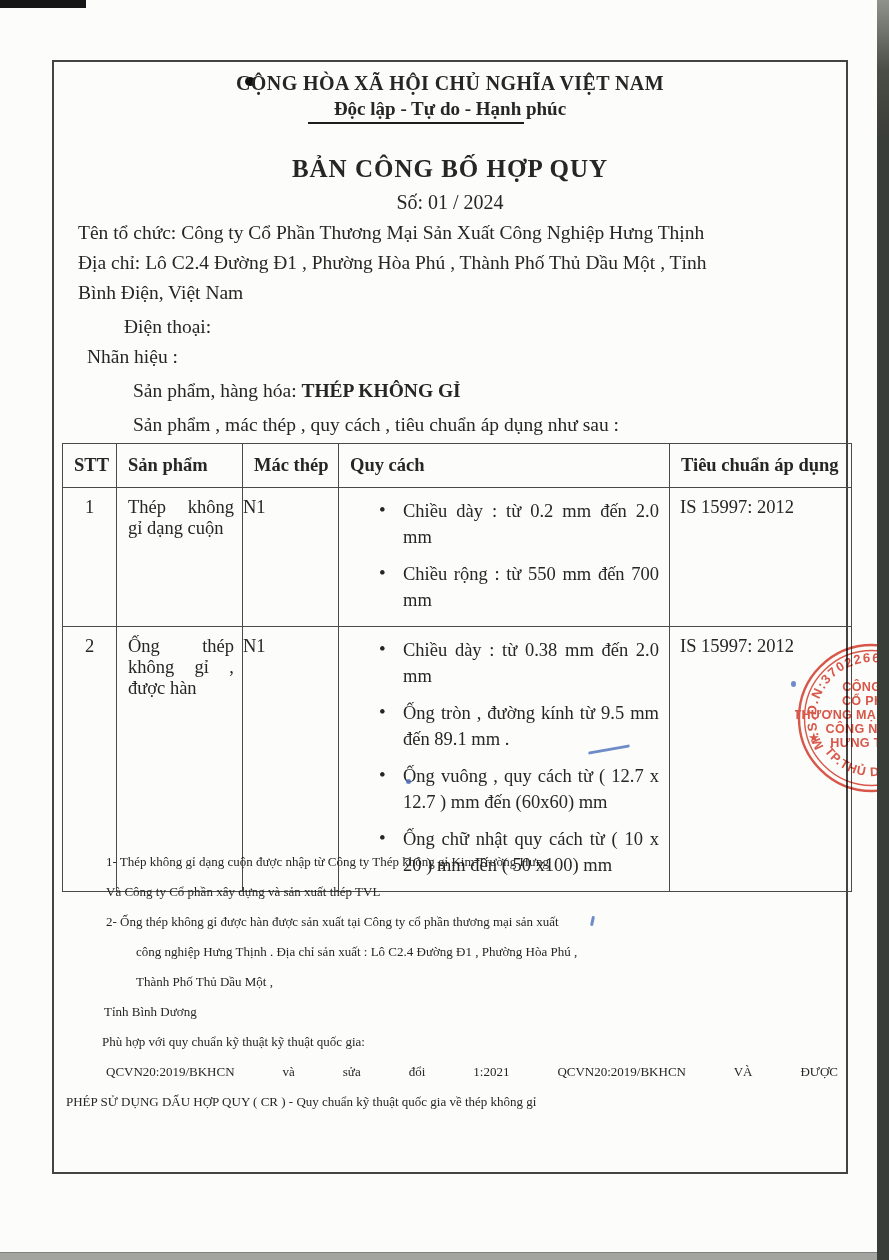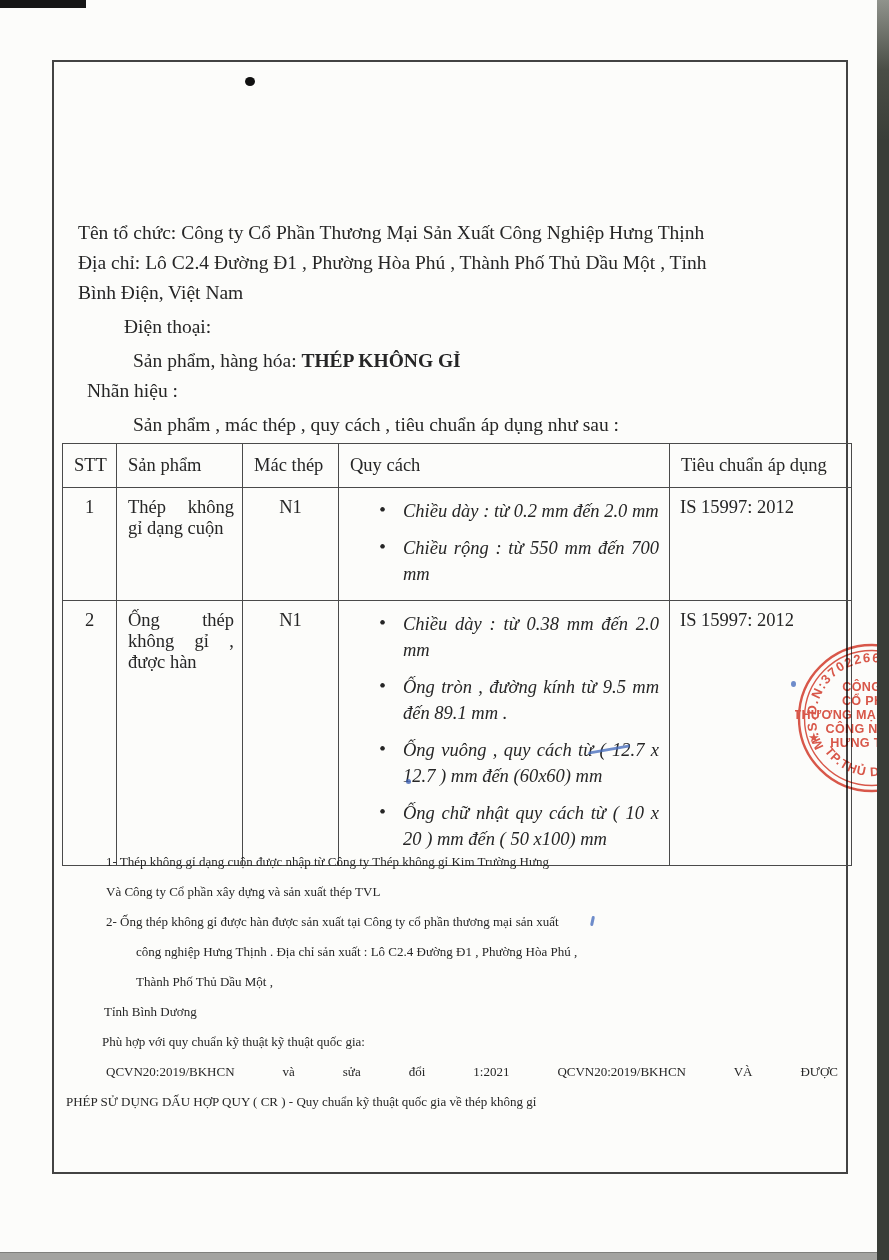--- a/index.html
+++ b/index.html
@@ -38,28 +38,28 @@
   
   .info { position:absolute; left:26px; top:158px; width:762px; font-size:19.5px; line-height:30px; }
   .info .ln { white-space:nowrap; }
   .info .gap { margin-top:4px;margin-left:46px; }
   .info .ind { padding-left:9px; }
   .bold { font-weight:bold; }
   
   table.spec { position:absolute; left:10px; top:383px; width:780px; border-collapse:collapse;
                font-size:18.5px; table-layout:fixed; }
   table.spec th, table.spec td { border:1.6px solid #4a4a4a; vertical-align:top; }
-  table.spec th { font-weight:normal; text-align:left; height:44px; vertical-align:middle; padding-left:11px; }
+  table.spec th { font-weight:bold; text-align:left; height:44px; vertical-align:middle; padding-left:11px; }
   th.c-stt, td.c-stt { width:54px; text-align:center; padding-left:0; }
   th.c-sp  { width:126px; } td.c-sp { padding:9px 8px 0 11px; text-align:justify; }
-  th.c-mt  { width:96px; }  td.c-mt { text-align:center; padding-top:9px; }
+  th.c-mt  { width:96px; }  td.c-mt { padding-top:9px; }
   th.c-qc  { width:331px; }
   th.c-tc  { width:182px; } td.c-tc { padding:9px 4px 0 10px; }
   td.c-stt { padding-top:9px; }
-  td.c-qc ul { list-style:none; padding:10px 10px 2px 64px;font-style:italic; }
+  td.c-qc ul { list-style:none; padding:10px 10px 2px 64px; }
   td.c-qc li { position:relative; line-height:26px; margin-bottom:11px; text-align:justify; }
   td.c-qc li::before { content:"\2022"; position:absolute; left:-24px; top:-1px; font-size:19px; }
   
   .notes { position:absolute; left:0; top:787px; width:796px; font-size:13px; line-height:30px;padding-left:6px; }
   .notes .l1 { padding-left:48px; }
   .notes .l2 { padding-left:78px; }
   .notes .l3 { padding-left:46px; }
   .notes .l4 { padding-left:44px; }
   .notes .q1 { padding-left:48px; padding-right:10px; text-align:justify; text-align-last:justify; }
   .notes .q2 { padding-left:8px; }
@@ -84,28 +84,37 @@
   <div class="art-dot"></div>
   <div class="pen-dash"></div>
   <div class="pen-dot-a"></div>
   <div class="pen-dot-b"></div>
   <div class="pen-tick"></div>
 
   <div class="frame"></div>
 
   <div class="content">
 
+    <div class="hdr">
+      <div class="republic">CỘNG HÒA XÃ HỘI CHỦ NGHĨA VIỆT NAM</div>
+      <div class="motto-wrap">
+        <span class="motto">Độc lập - Tự do - Hạnh phúc</span>
+        <span class="motto-line"></span>
+      </div>
+      <div class="doc-title">BẢN CÔNG BỐ HỢP QUY</div>
+      <div class="doc-number">Số: 01 / 2024</div>
+    </div>
 
     <div class="info">
       <div class="ln">Tên tổ chức: Công ty Cổ Phần Thương Mại Sản Xuất Công Nghiệp Hưng Thịnh</div>
       <div class="ln">Địa chỉ: Lô C2.4 Đường Đ1 , Phường Hòa Phú , Thành Phố Thủ Dầu Một , Tỉnh</div>
       <div class="ln">Bình Điện, Việt Nam</div>
       <div class="ln gap">Điện thoại:</div>
+      <div class="ln ind">Nhãn hiệu :</div>
       <div class="ln gap ind"><span>Sản phẩm, hàng hóa: </span><span class="bold">THÉP KHÔNG GỈ</span></div>
-      <div class="ln ind">Nhãn hiệu :</div>
       <div class="ln gap ind">Sản phẩm , mác thép , quy cách , tiêu chuẩn áp dụng như sau :</div>
     </div>
 
     <table class="spec">
       <thead>
         <tr>
           <th class="c-stt">STT</th>
           <th class="c-sp">Sản phẩm</th>
           <th class="c-mt">Mác thép</th>
           <th class="c-qc">Quy cách</th>

